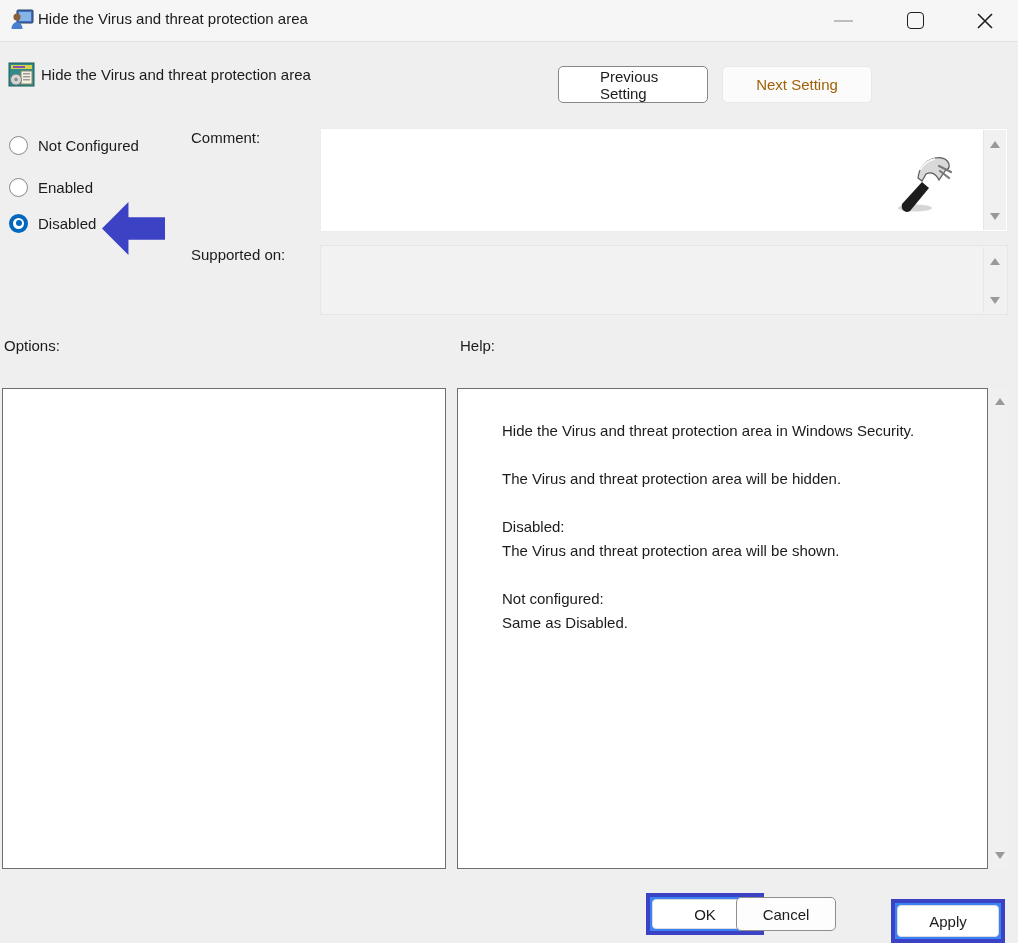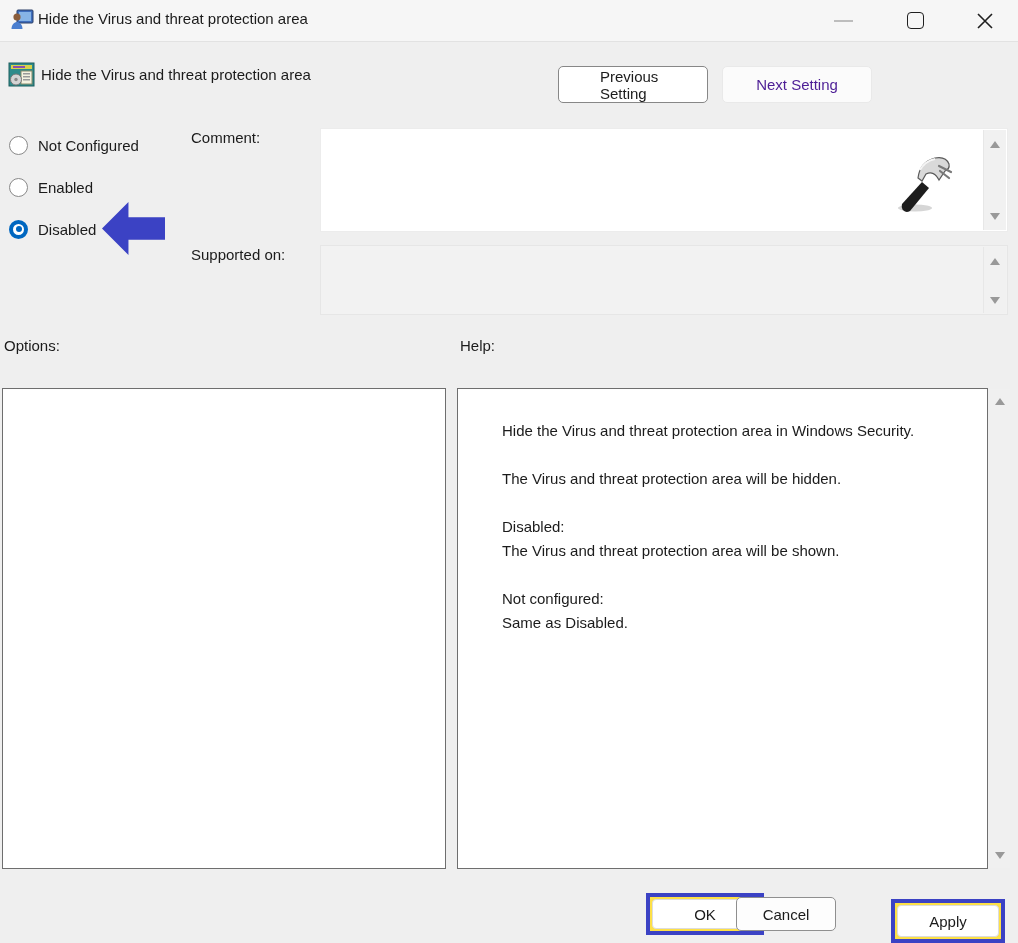--- a/index.html
+++ b/index.html
@@ -17,24 +17,24 @@
   .ctl-max{left:892px;}
   .ctl-close{left:962px;}
   .min-line{width:19px;height:2px;background:#bdbdbd;}
   .max-box{width:15px;height:15px;border:1.8px solid #1f1f1f;border-radius:4px;}
   
   .hdr-icon{position:absolute;left:8px;top:61px;width:27px;height:27px;}
   .hdr-title{position:absolute;left:41px;top:66px;font-size:15px;white-space:nowrap;}
   .btn{box-sizing:border-box;display:flex;align-items:center;justify-content:center;
        background:#fff;border:1px solid #878787;border-radius:5px;font-size:15px;color:#1b1b1b;cursor:default;}
   .btn-prev{position:absolute;left:558px;top:66px;width:150px;height:37px;padding-left:41px;}
-  .btn-next{position:absolute;left:722px;top:66px;width:150px;height:37px;background:#fbfbfb;border-color:#e9e9e9;color:#4c1d95;}
+  .btn-next{position:absolute;left:722px;top:66px;width:150px;height:37px;background:#fbfbfb;border-color:#e9e9e9;color:#a16207;}
   
   .radio-row{position:absolute;left:9px;height:20px;display:flex;align-items:center;cursor:default;}
-  .rr0{top:135px;} .rr1{top:177px;} .rr2{top:219px;justify-content:center;}
+  .rr0{top:135px;} .rr1{top:177px;} .rr2{top:213px;justify-content:center;}
   .radio-circle{box-sizing:border-box;width:19px;height:19px;border-radius:50%;border:1.5px solid #898989;background:#fff;flex:0 0 auto;}
   .radio-circle.checked{border:4.5px solid #0067c0;position:relative;}
   .radio-circle.checked::after{content:"";position:absolute;left:50%;top:50%;width:6px;height:6px;margin:-3px 0 0 -3px;border-radius:50%;background:#0067c0;}
   .radio-label{margin-left:10px;white-space:nowrap;}
   
   .anno-arrow{position:absolute;left:102px;top:202px;width:63px;height:53px;background:#3b42c4;
     clip-path:polygon(0 50%,42% 0,42% 29%,100% 29%,100% 71%,42% 71%,42% 100%);}
   
   .field-label{position:absolute;left:191px;white-space:nowrap;}
   .lbl-comment{top:129px;} .lbl-supported{top:246px;}
@@ -53,21 +53,21 @@
   .lbl-options{position:absolute;left:4px;top:337px;}
   .lbl-help{position:absolute;left:460px;top:337px;}
   .options-box{position:absolute;left:2px;top:388px;width:444px;height:481px;background:#fff;border:1px solid #6e6e6e;box-sizing:border-box;}
   .help-box{position:absolute;left:457px;top:388px;width:531px;height:481px;background:#fff;border:1px solid #6e6e6e;box-sizing:border-box;
     padding:30px 14px 0 7px;line-height:24px;overflow:hidden;}
   .help-lead{margin:0 0 24px;text-indent:37px;max-width:452px;}
   .help-section{margin:0 0 24px;padding-left:37px;}
   .help-scroll{position:absolute;left:990px;top:389px;width:20px;height:479px;background:#f0f0f0;}
   .help-scroll .tri-up{top:9px;} .help-scroll .tri-down{bottom:9px;}
   
-  .anno-box{position:absolute;box-sizing:border-box;border:4px solid #3b42c4;padding:2px;background:#fde047;}
+  .anno-box{position:absolute;box-sizing:border-box;border:4px solid #3b42c4;padding:2px;background:#3b82f6;}
   .anno-ok{left:646px;top:893px;width:118px;height:42px;}
   .anno-apply{left:891px;top:899px;width:114px;height:44px;}
   .btn-in-anno{width:100%;height:100%;border:1px solid #dcdcdc;border-radius:4px;}
   .btn-cancel{position:absolute;left:736px;top:897px;width:100px;height:34px;background:#fdfdfd;border:1px solid #8f8f8f;}
 </style>
 </head>
 <body>
 
 <div class="app">
 

